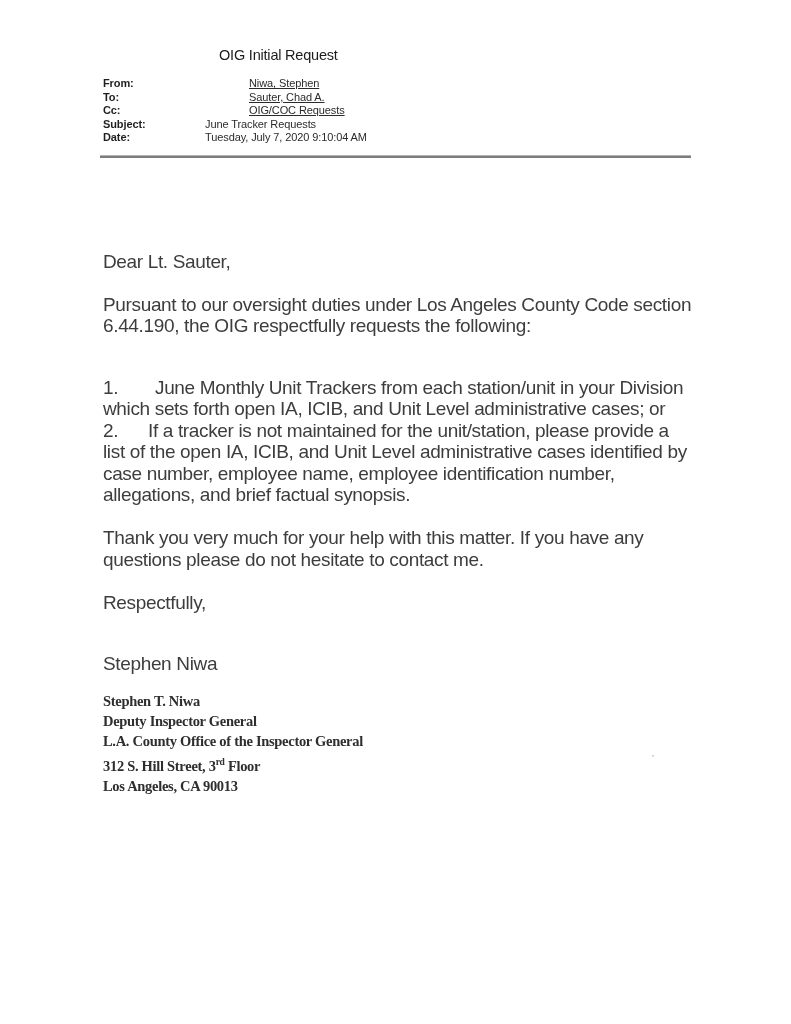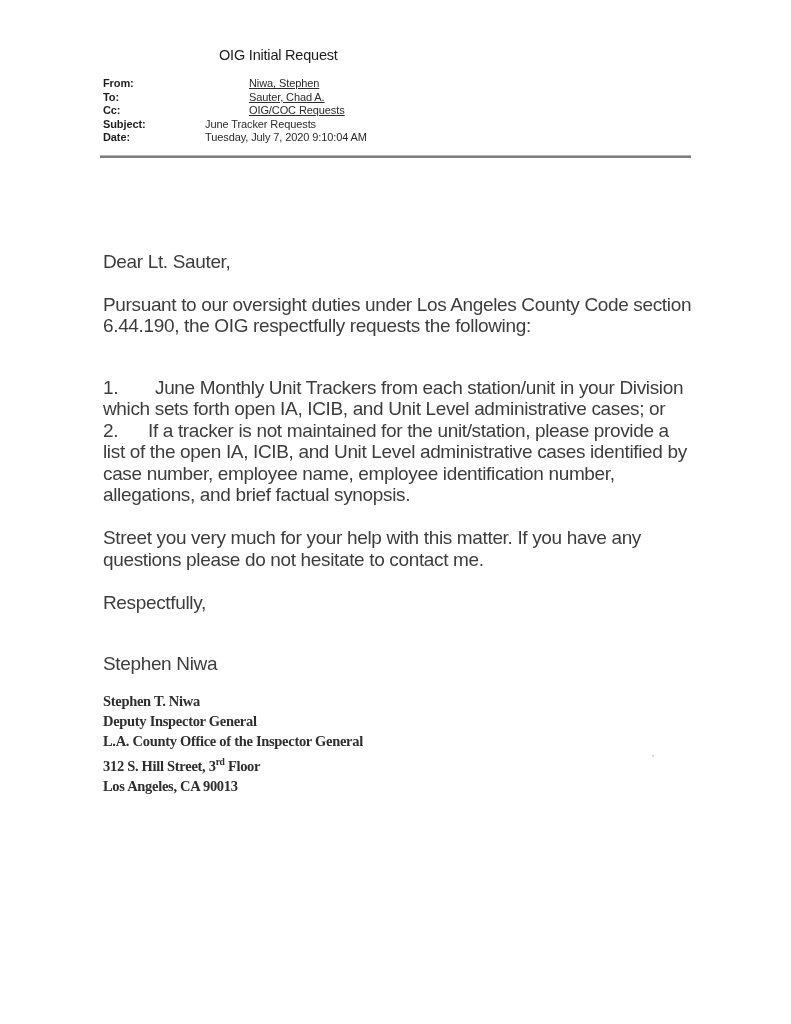--- a/index.html
+++ b/index.html
@@ -111,21 +111,21 @@
 
       <div class="para">Pursuant to our oversight duties under Los Angeles County Code section 6.44.190, the OIG respectfully requests the following:</div>
 
       <div class="para no-gap list-item item-1">
         <span class="li-num">1.</span><span>June Monthly Unit Trackers from each station/unit in your Division which sets forth open IA, ICIB, and Unit Level administrative cases; or</span>
       </div>
       <div class="para list-item item-2">
         <span class="li-num">2.</span><span>If a tracker is not maintained for the unit/station, please provide a list of the open IA, ICIB, and Unit Level administrative cases identified by case number, employee name, employee identification number, allegations, and brief factual synopsis.</span>
       </div>
 
-      <div class="para">Street you very much for your help with this matter. If you have any questions please do not hesitate to contact me.</div>
+      <div class="para">Thank you very much for your help with this matter. If you have any questions please do not hesitate to contact me.</div>
 
       <div class="para">Respectfully,</div>
 
       <div class="para no-gap">Stephen Niwa</div>
     </div>
 
     <div class="sig-block">
       <div class="sig-line">Stephen T. Niwa</div>
       <div class="sig-line">Deputy Inspector General</div>
       <div class="sig-line">L.A. County Office of the Inspector General</div>

